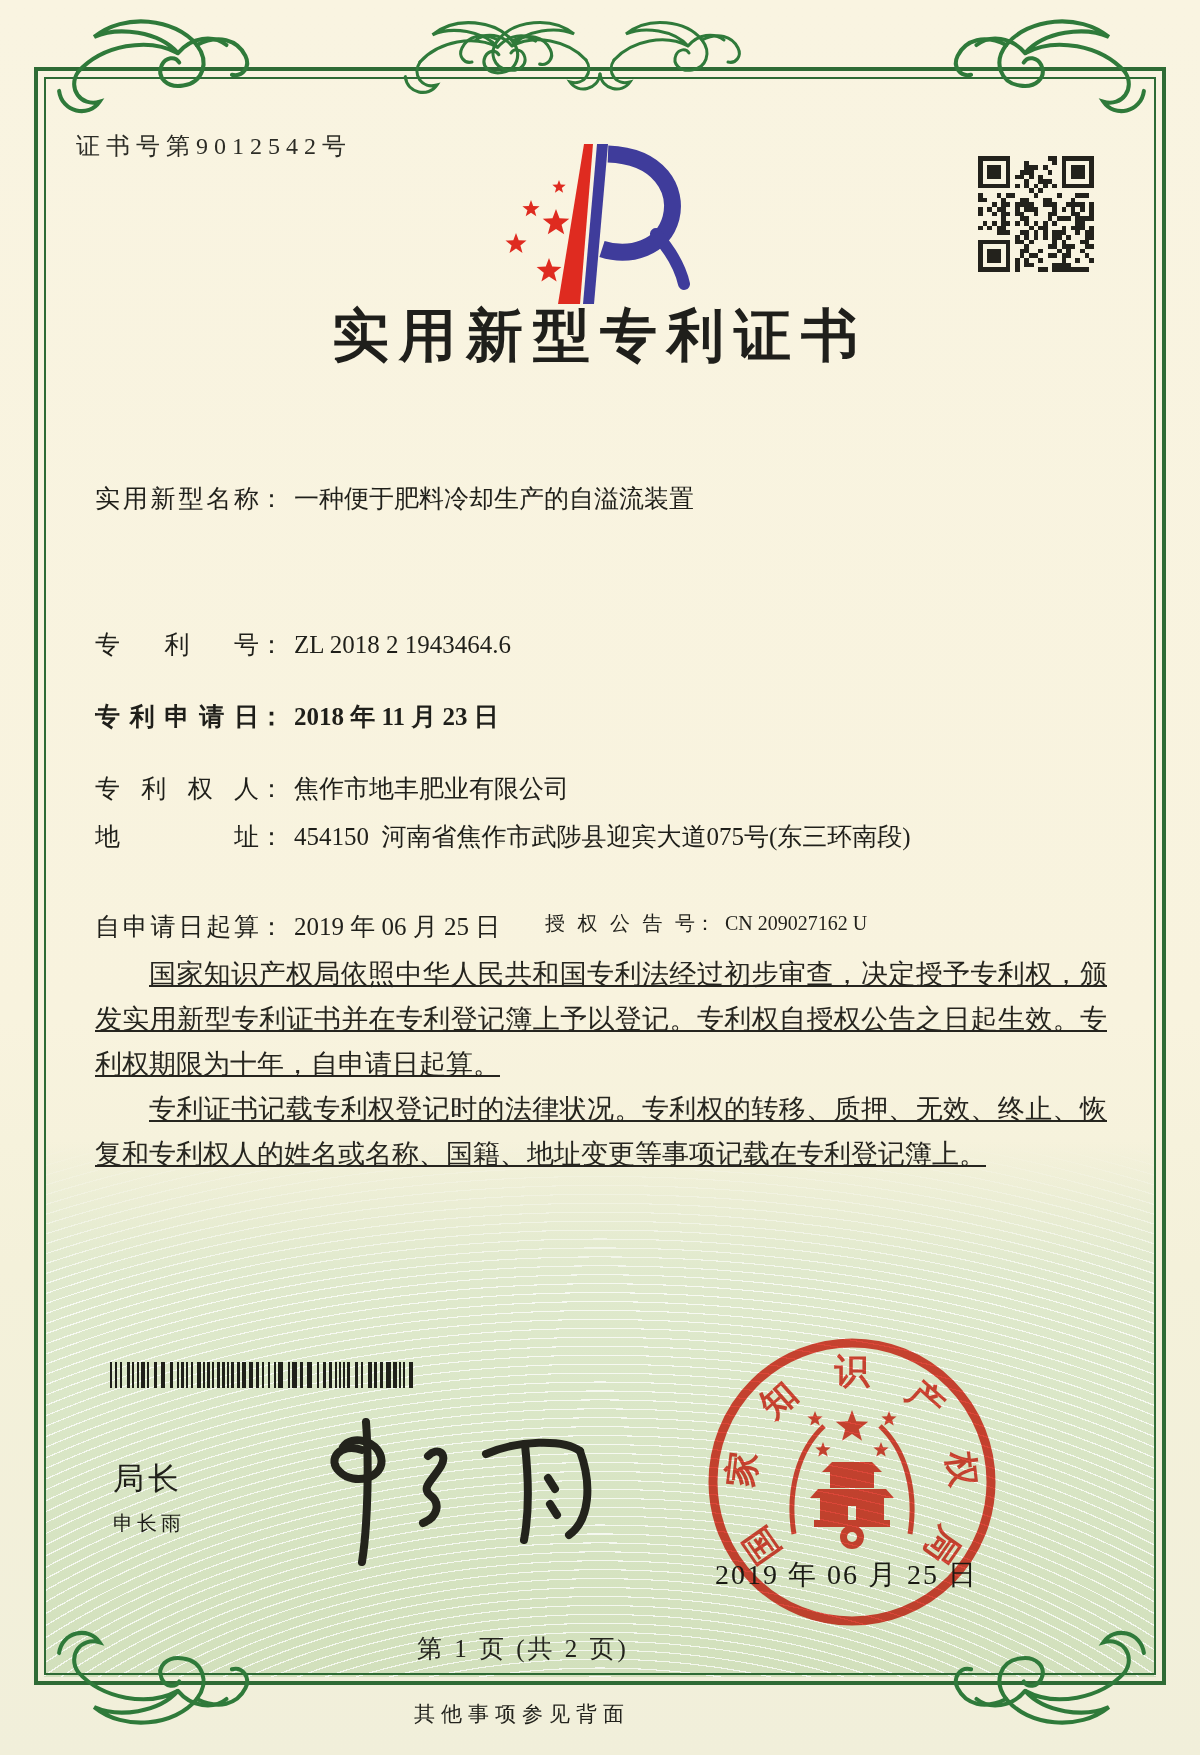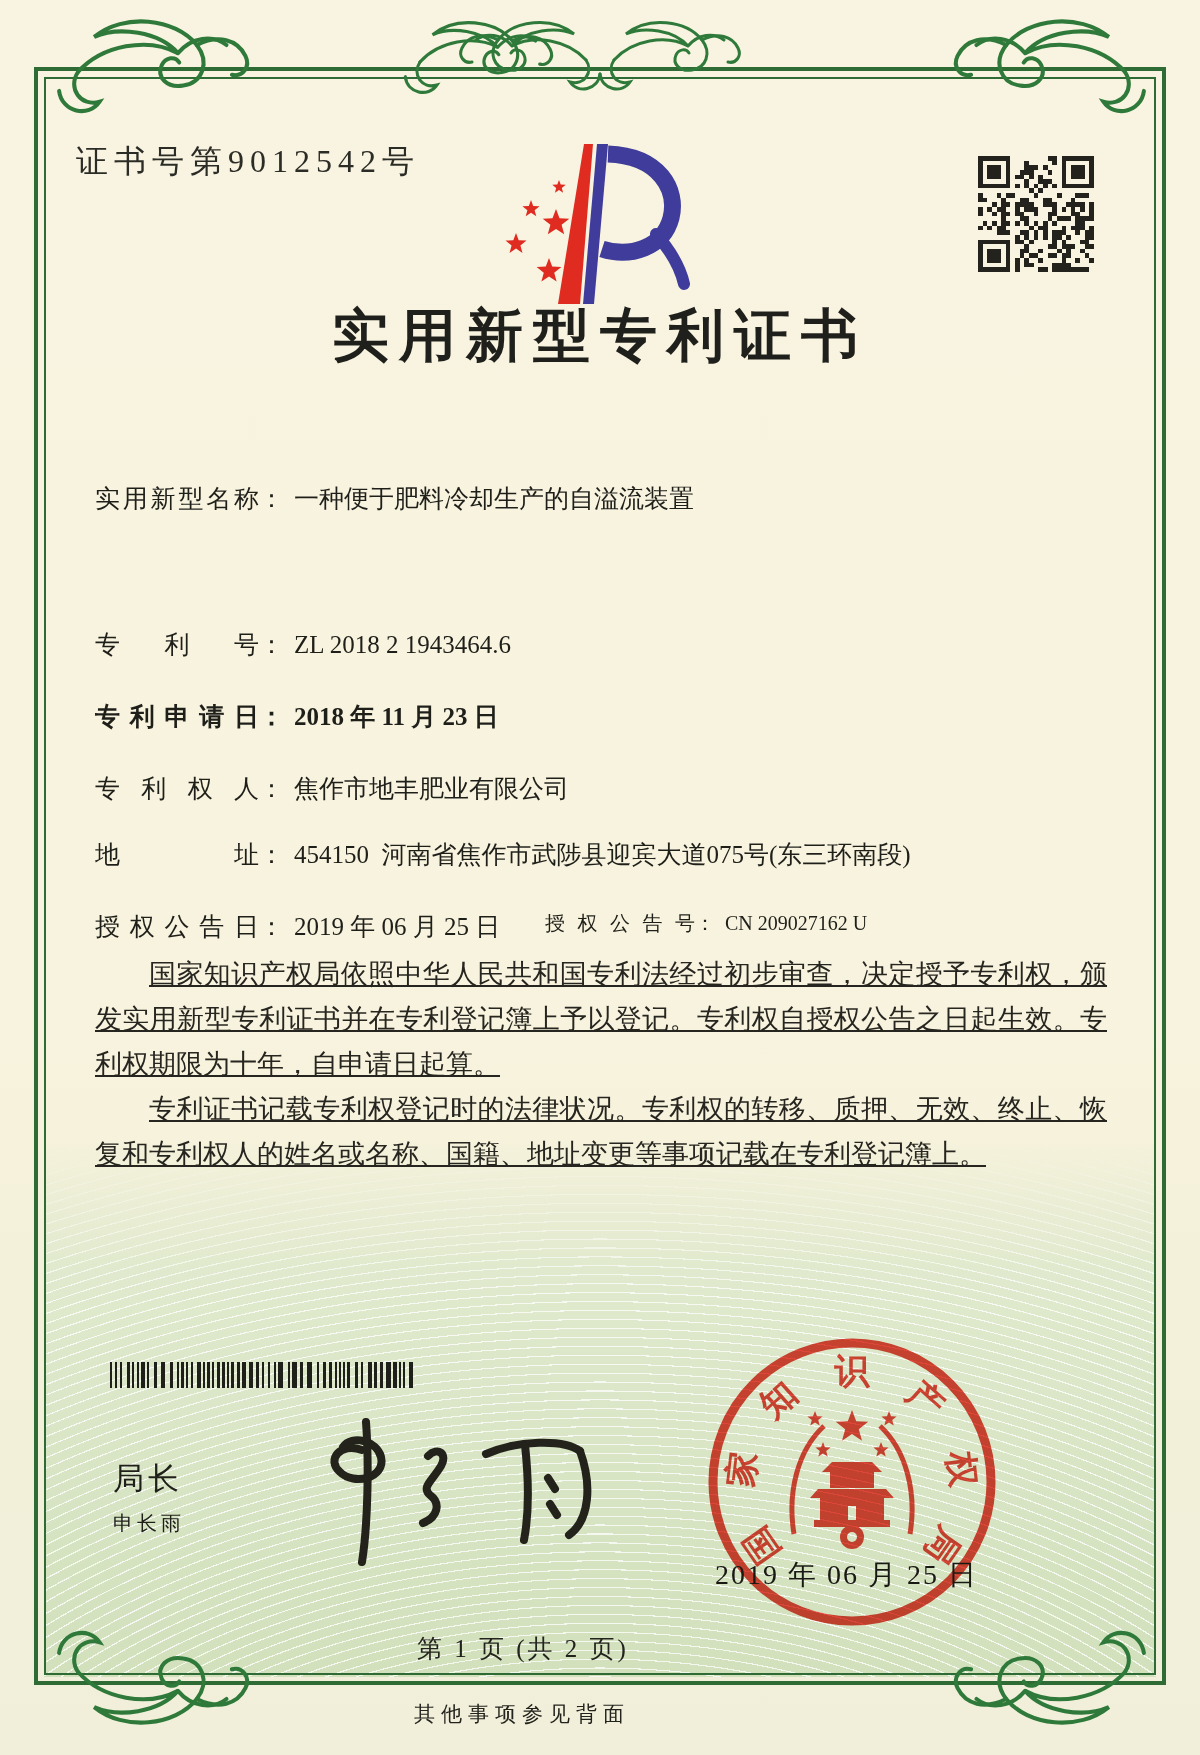--- a/index.html
+++ b/index.html
@@ -16,34 +16,34 @@
         -webkit-mask-image:linear-gradient(to bottom,transparent 0,#000 150px);
         mask-image:linear-gradient(to bottom,transparent 0,#000 150px);}
 
   
   #frame{position:absolute;left:34px;top:67px;width:1124px;height:1610px;
          border:4px solid #2e6b35;}
   #frame .inner{position:absolute;inset:6px;border:2px solid #2e6b35;}
 
   .flourish-layer{position:absolute;left:0;top:0;width:1200px;height:1755px;pointer-events:none;}
 
-  .certnum{position:absolute;left:76px;top:140px;font-size:32px;letter-spacing:6px;color:#2c2c26;white-space:nowrap;}
+  .certnum{position:absolute;left:76px;top:130px;font-size:24px;letter-spacing:6px;color:#2c2c26;white-space:nowrap;}
 
   .logo{position:absolute;left:488px;top:138px;width:204px;height:172px;}
   .qr{position:absolute;left:978px;top:156px;width:116px;height:116px;}
 
   .title{position:absolute;left:0;top:298px;width:1200px;text-align:center;
          font-size:57px;font-weight:700;letter-spacing:10px;color:#1f1f1b;}
 
   .field{position:absolute;left:95px;font-size:25px;color:#1f1f1a;white-space:nowrap;}
   .flabel{display:inline-block;width:164px;text-align:justify;text-align-last:justify;vertical-align:bottom;}
   .fcolon{display:inline-block;margin-right:10px;}
   .fval{white-space:pre;}
   .f0{top:482px;} .f1{top:556px;} .f2{top:628px;} .f3{top:700px;font-weight:bold;}
-  .f4{top:772px;} .f5{top:838px;} .f6{top:910px;}
+  .f4{top:772px;} .f5{top:820px;} .f6{top:910px;}
   .grant2{position:absolute;left:545px;top:910px;font-size:20px;color:#1f1f1a;white-space:nowrap;}
   .grant2 .flabel{width:150px;}
 
   .paras{position:absolute;left:95px;top:952px;width:1012px;font-size:27px;line-height:45px;
          color:#26251f;text-align:justify;}
   .paras p{margin:0;text-indent:2em;text-decoration:underline;}
 
   .barcode{position:absolute;left:110px;top:1362px;width:306px;height:26px;}
 
   .director-role{position:absolute;left:113px;top:1458px;font-size:31px;color:#20201a;
@@ -419,21 +419,21 @@
     <span class="flabel">专利申请日</span><span class="fcolon">：</span><span class="fval">2018 年 11 月 23 日</span>
   </div>
   <div class="field f4">
     <span class="flabel">专利权人</span><span class="fcolon">：</span><span class="fval">焦作市地丰肥业有限公司</span>
   </div>
   <div class="field f5">
     <span class="flabel">地址</span><span class="fcolon">：</span><span class="fval">454150  河南省焦作市武陟县迎宾大道075号(东三环南段)</span>
   </div>
 
   <div class="field f6">
-    <span class="flabel">授权公告日</span><span class="fcolon">：</span><span class="fval">2019 年 06 月 25 日</span>
+    <span class="flabel">自申请日起算</span><span class="fcolon">：</span><span class="fval">2019 年 06 月 25 日</span>
   </div>
   <div class="grant2">
     <span class="flabel">授权公告号</span><span class="fcolon">：</span><span class="fval">CN 209027162 U</span>
   </div>
 
   <div class="paras">
     <p>国家知识产权局依照中华人民共和国专利法经过初步审查，决定授予专利权，颁发实用新型专利证书并在专利登记簿上予以登记。专利权自授权公告之日起生效。专利权期限为十年，自申请日起算。</p>
     <p>专利证书记载专利权登记时的法律状况。专利权的转移、质押、无效、终止、恢复和专利权人的姓名或名称、国籍、地址变更等事项记载在专利登记簿上。</p>
   </div>
 

